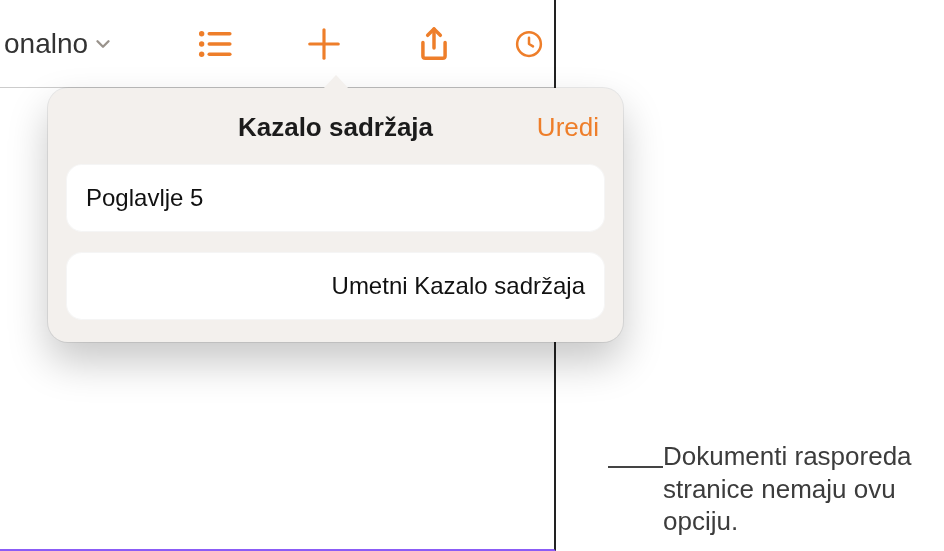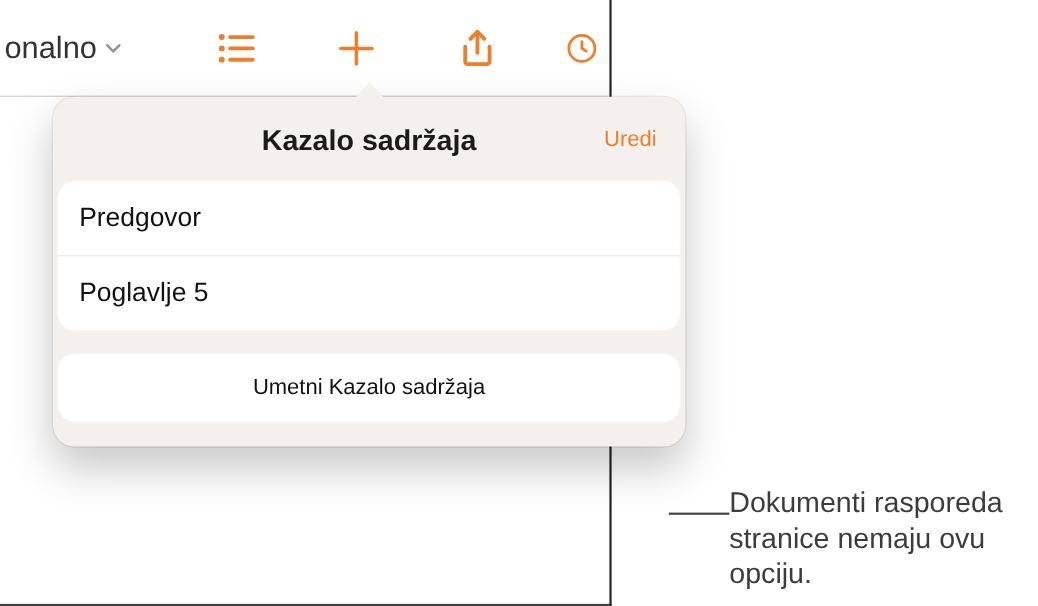--- a/index.html
+++ b/index.html
@@ -2,21 +2,21 @@
 <html><head>
   <meta charset="utf-8">
   <style>
     * { box-sizing: border-box; margin: 0; padding: 0; }
     html, body { width: 944px; height: 551px; font-family: -apple-system, "Helvetica Neue", Arial, sans-serif; background: #fff; }
     .wrap { position: relative; width: 944px; height: 551px; }
 
     
     .device {
       position: absolute; left: 0; top: 0; width: 556px; height: 551px;
-      border-right: 2px solid #222; border-bottom: 2px solid #404040;
+      border-right: 2px solid #222; border-bottom: 2px solid #8b5cf6;
       background: #fff; overflow: visible;
     }
     .topbar {
       height: 88px; width: 100%; border-bottom: 1px solid #ccc;
       display: flex; align-items: center; justify-content: flex-start;
       position: relative;
     }
     .back-label {
       display: flex; align-items: center; gap: 4px;
       padding-left: 4px; font-size: 28px; color: #333;
@@ -33,48 +33,48 @@
     .ticon { display: flex; align-items: center; justify-content: center; width: 60px; height: 60px; cursor: pointer; color: #ee7e2a; }
     .ticon svg { width: 38px; height: 38px; stroke: currentColor; fill: none; stroke-width: 2.2; stroke-linecap: round; stroke-linejoin: round; }
     .ticon.slim svg { stroke-width: 2; }
     .ticon.wide svg { width: 40px; }
 
     
     .popover {
       position: absolute; left: 48px; top: 88px; width: 575px;
       background: #f3f0ed; border-radius: 20px;
       box-shadow: 0 0 0 1px rgba(0,0,0,.08), 0 20px 40px rgba(0,0,0,.22);
-      padding: 16px 4px 22px;
+      padding: 16px 18px 22px;
     }
     .popover::before {
       content: ""; position: absolute; top: -13px; left: 275px;
       width: 26px; height: 14px; background: #f3f0ed;
       clip-path: polygon(0 100%, 50% 0, 100% 100%);
       filter: drop-shadow(0 -1px 0 rgba(0,0,0,.08));
     }
     .popover-header { display: flex; align-items: center; justify-content: center; position: relative; height: 46px; }
     .popover-title { font-size: 26px; font-weight: 600; color: #1b1b1b; }
     .popover-edit {
-      position: absolute; right: 22px; top: 50%; transform: translateY(-50%);
-      color: #ee7e2a; font-size: 20px; cursor: pointer;
+      position: absolute; right: 6px; top: 50%; transform: translateY(-50%);
+      color: #ee7e2a; font-size: 26px; cursor: pointer;
     }
 
     .toc-card {
       margin-top: 14px; background: #fff;
       border-radius: 16px; overflow: hidden;
       box-shadow: inset 0 0 0 1px rgba(0,0,0,.04);
     }
     .toc-item {
       padding: 20px 20px; font-size: 24px; color: #111; cursor: pointer;
     }
     .toc-item + .toc-item { border-top: 1px solid #e8e5e1; }
 
     .insert-btn {
       margin-top: 20px; background: #fff; border-radius: 16px;
-      padding: 20px; text-align: center; font-size: 20px; color: #111;
+      padding: 20px; text-align: right; font-size: 24px; color: #111;
       cursor: pointer; box-shadow: inset 0 0 0 1px rgba(0,0,0,.04);
     }
 
     
     .callout {
       position: absolute; left: 663px; top: 440px; width: 270px;
       font-size: 26px; color: #3c3c3c; line-height: 1.25;
     }
     .callout-line {
       position: absolute; left: 608px; top: 466px; width: 55px; height: 2px;
@@ -129,23 +129,20 @@
     </div>
 
     <div class="popover">
       <div class="popover-header">
         <div class="popover-title">Kazalo sadržaja</div>
         <div class="popover-edit">Uredi</div>
       </div>
 
       <div class="toc-card">
         <div class="toc-item">
-          <span>Predgovor</span>
-        </div>
-        <div class="toc-item">
           <span>Poglavlje 5</span>
         </div>
       </div>
 
       <div class="insert-btn">
         <span>Umetni Kazalo sadržaja</span>
       </div>
     </div>
   </div>
 

